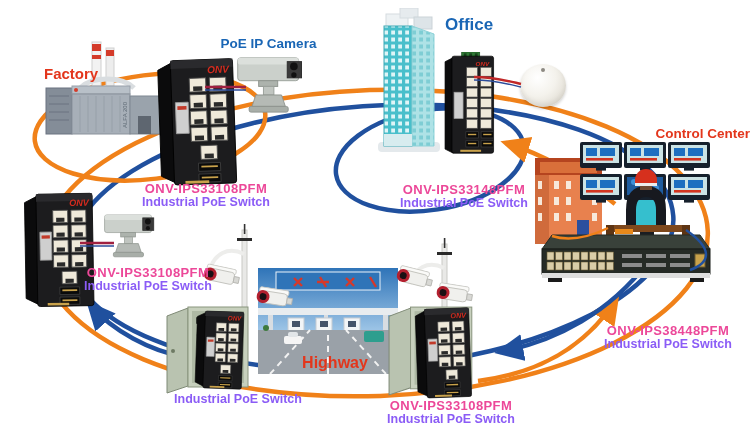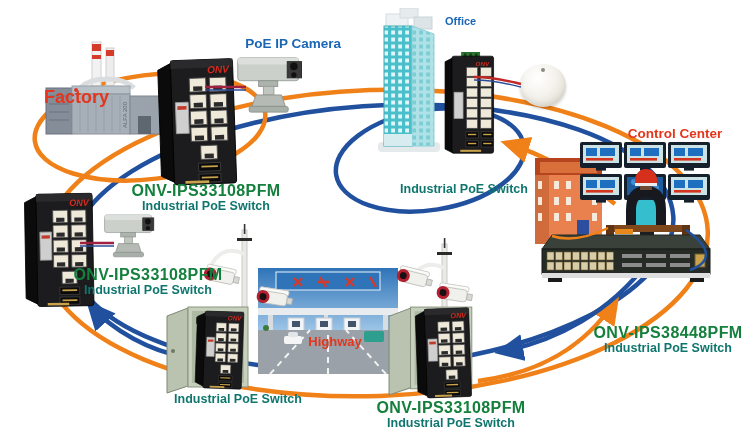--- a/index.html
+++ b/index.html
@@ -3,22 +3,22 @@
 <meta charset="utf-8">
 <style>
   html,body{margin:0;padding:0;background:#fff;}
   #stage{position:relative;width:750px;height:443px;background:#fff;overflow:hidden;
          font-family:"Liberation Sans",sans-serif;}
   .abs{position:absolute;}
   .layer{position:absolute;left:0;top:0;pointer-events:none;}
   .site{position:absolute;font-weight:700;white-space:nowrap;z-index:10;}
   .blue{color:#1A66B5;} .red{color:#E3361C;}
   .sw-label{position:absolute;width:172px;text-align:center;z-index:10;line-height:1.1;}
-  .sw-label .model{font-size:16px;color:#15803d;font-weight:600;letter-spacing:.4px;}
-  .sw-label .type{font-size:12.5px;color:#0f766e;font-weight:700;}
+  .sw-label .model{font-size:13px;color:#ec4899;font-weight:600;letter-spacing:.4px;}
+  .sw-label .type{font-size:12.5px;color:#8b5cf6;font-weight:700;}
   .vring-title{position:absolute;left:242px;top:204px;width:180px;text-align:center;
      font-size:34px;font-weight:700;color:#1B3E91;letter-spacing:1px;z-index:10;}
   .vring-sub{position:absolute;left:232px;top:244px;width:200px;text-align:center;
      font-size:13.5px;font-weight:700;color:#1B2A5C;z-index:10;}
   .ap-disc{position:absolute;left:520px;top:64px;width:46px;height:43px;border-radius:50%;
      background:radial-gradient(circle at 38% 32%, #ffffff 0%, #F4F2EC 45%, #DEDAD0 85%, #CFCBC0 100%);
      box-shadow:0 2px 3px rgba(0,0,0,.18), inset 0 -3px 5px rgba(0,0,0,.07);z-index:3;}
   .ap-disc:after{content:"";position:absolute;left:21px;top:4px;width:4px;height:4px;border-radius:50%;background:#8d8a82;}
   .dev{z-index:2;} .dev3{z-index:3;} .dev4{z-index:4;}
 </style>
@@ -175,50 +175,50 @@
         <line x1="56" y1="56" x2="56" y2="92"></line>
         <line x1="64" y1="56" x2="64" y2="92"></line>
         <line x1="72" y1="56" x2="72" y2="92"></line>
         <line x1="80" y1="56" x2="80" y2="92"></line>
       </g>
     <rect x="90" y="56" width="36" height="38" fill="#9AA3AC" stroke="#7E8791"></rect>
     <rect x="98" y="76" width="13" height="18" fill="#5E6670"></rect>
     <circle cx="36" cy="50" r="2" fill="#D43B2A"></circle>
     <text x="87" y="88" font-size="6" fill="#5F6A75" font-family="Liberation Sans, sans-serif" transform="rotate(-90 87 88)">ALFA 200</text>
   </svg>
-  <div class="site red" style="left:44px;top:87px;font-size:18px;">Factory</div>
+  <div class="site red" style="left:44px;top:65px;font-size:15px;">Factory</div>
 
   <svg class="abs dev3" style="left:155px;top:58px;transform:rotate(-2deg);" width="86" height="128" viewBox="0 0 92 140">
       <use href="#din-switch"></use>
     </svg>
   <svg class="abs dev" style="left:232px;top:54px;" width="80" height="61" viewBox="0 0 84 64">
       <use href="#ptz-cam"></use>
     </svg>
-  <div class="site blue" style="left:196px;top:36px;width:145px;text-align:right;font-size:13.5px;">PoE IP Camera</div>
+  <div class="site blue" style="left:196px;top:36px;width:145px;text-align:center;font-size:13.5px;">PoE IP Camera</div>
 
   <svg class="abs dev" style="left:376px;top:8px;" width="66" height="148" viewBox="0 0 66 148">
     <defs>
       <pattern id="winF" width="7" height="7" patternUnits="userSpaceOnUse">
         <rect width="7" height="7" fill="#49BFCB"></rect>
           <rect x="1.2" y="1.5" width="3.8" height="4" fill="#DFF5F7"></rect>
       </pattern>
       <pattern id="winS" width="7" height="7" patternUnits="userSpaceOnUse">
         <rect width="7" height="7" fill="#AEE2E6"></rect>
           <rect x="1.2" y="1.5" width="3.8" height="4" fill="#7ECDD4"></rect>
       </pattern>
     </defs>
     <rect x="2" y="134" width="62" height="10" rx="4" fill="#E4E9EC"></rect>
     <rect x="10" y="6" width="22" height="14" fill="#EEF2F4" stroke="#D5DCE0"></rect>
     <rect x="24" y="0" width="18" height="10" fill="#E6EBEE" stroke="#D5DCE0"></rect>
     <rect x="38" y="9" width="18" height="12" fill="#DDE4E8" stroke="#CBD3D8"></rect>
     <rect x="8" y="18" width="28" height="120" fill="url(#winF)" stroke="#3FAAB6"></rect>
     <polygon points="36,18 58,26 58,138 36,138" fill="url(#winS)" stroke="#8FD2D8"></polygon>
     <rect x="8" y="126" width="28" height="12" fill="#D7ECEF"></rect>
   </svg>
-  <div class="site blue" style="left:445px;top:15px;font-size:11px;">Office</div>
+  <div class="site blue" style="left:445px;top:15px;font-size:17px;">Office</div>
 
   <svg class="abs dev3" style="left:438px;top:52px;" width="64" height="104" viewBox="0 0 80 150">
       <use href="#office-switch"></use>
     </svg>
 
   <div class="ap-disc"></div>
 
   <svg class="abs dev" style="left:530px;top:118px;" width="220" height="170" viewBox="0 0 220 170">
 
     <g>
@@ -266,21 +266,21 @@
       <rect x="110" y="114" width="14" height="16" fill="#1A1D22"></rect>
     </g>
 
     <g>
       <rect x="76" y="107" width="84" height="7" fill="#7E481C"></rect>
       <rect x="76" y="107" width="8" height="23" fill="#5E3413"></rect>
       <rect x="152" y="107" width="8" height="23" fill="#5E3413"></rect>
       <rect x="85" y="111" width="18" height="5" fill="#E8891B"></rect>
     </g>
   </svg>
-  <div class="site red" style="left:600px;top:126px;width:150px;text-align:center;font-size:13.5px;">Control Center</div>
+  <div class="site red" style="left:600px;top:126px;width:150px;text-align:right;font-size:13.5px;">Control Center</div>
 
   <svg class="abs dev4" style="left:540px;top:233px;" width="172" height="52" viewBox="0 0 172 52">
     <polygon points="12,2 160,2 170,16 2,16" fill="#39413A" stroke="#242B24"></polygon>
     <rect x="2" y="16" width="168" height="25" fill="#262B26" stroke="#161A16"></rect>
     <rect x="2" y="40" width="168" height="5" fill="#DEDEDE"></rect>
     <rect x="8" y="45" width="14" height="4" fill="#1A1A1A"></rect>
       <rect x="150" y="45" width="14" height="4" fill="#1A1A1A"></rect>
     <g fill="#D9CDA8" stroke="#6B5D33" stroke-width="0.6">
       <rect x="7" y="19" width="7" height="8"></rect>
         <rect x="15.5" y="19" width="7" height="8"></rect>
@@ -355,21 +355,21 @@
     <g>
       <rect x="26" y="68" width="18" height="8" rx="2" fill="#F5F5F5"></rect>
         <rect x="30" y="64" width="10" height="5" rx="2" fill="#E2E6E9"></rect>
     </g>
     <rect x="106" y="63" width="20" height="11" rx="2" fill="#2E9E8E"></rect>
     <g fill="#3E7A3E">
         <circle cx="8" cy="60" r="3"></circle>
         <circle cx="135" cy="60" r="3"></circle>
       </g>
   </svg>
-  <div class="site red" style="left:295px;top:334px;width:80px;text-align:center;font-size:13px;">Highway</div>
+  <div class="site red" style="left:295px;top:354px;width:80px;text-align:center;font-size:16px;">Highway</div>
 
   <svg class="abs dev" style="left:198px;top:224px;" width="72" height="162" viewBox="0 0 72 162">
     <rect x="44" y="6" width="5" height="156" fill="#E9E9E7" stroke="#C9C9C5"></rect>
     <rect x="45.8" y="0" width="1.6" height="10" fill="#333"></rect>
     <rect x="39" y="14" width="15" height="3" fill="#2B2B2B"></rect>
     <path d="M46,30 C30,22 16,30 12,46" fill="none" stroke="#EDEDEB" stroke-width="4"></path>
   </svg>
   <svg class="abs dev3" style="left:203px;top:266px;transform:rotate(12deg);" width="38" height="21" viewBox="0 0 44 24">
       <use href="#bullet-cam"></use>
     </svg>
@@ -439,20 +439,21 @@
     <path d="M686,230 C712,248 712,262 690,270" fill="none" stroke="#20509E" stroke-width="2.4"></path>
     <path d="M608,228 C585,239 567,241 552,236" fill="none" stroke="#F08119" stroke-width="2.4"></path>
   </svg>
 
 
   <div class="sw-label" style="left:120px;top:182px;">
     <div class="model">ONV-IPS33108PFM</div>
     <div class="type">Industrial PoE Switch</div>
   </div>
   <div class="sw-label" style="left:378px;top:183px;">
+    <div class="model">ONV-IPS33148PFM</div>
     <div class="type">Industrial PoE Switch</div>
   </div>
   <div class="sw-label" style="left:582px;top:324px;">
     <div class="model">ONV-IPS38448PFM</div>
     <div class="type">Industrial PoE Switch</div>
   </div>
   <div class="sw-label" style="left:62px;top:266px;">
     <div class="model">ONV-IPS33108PFM</div>
     <div class="type">Industrial PoE Switch</div>
   </div>

